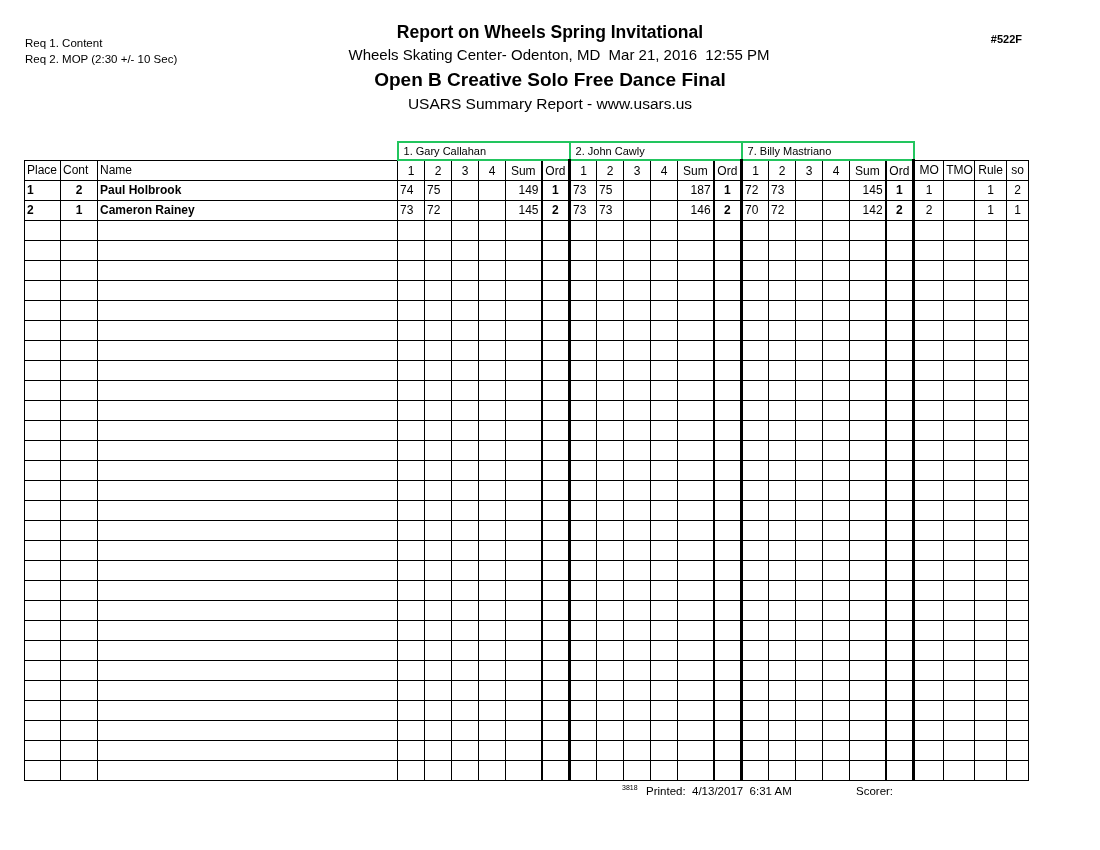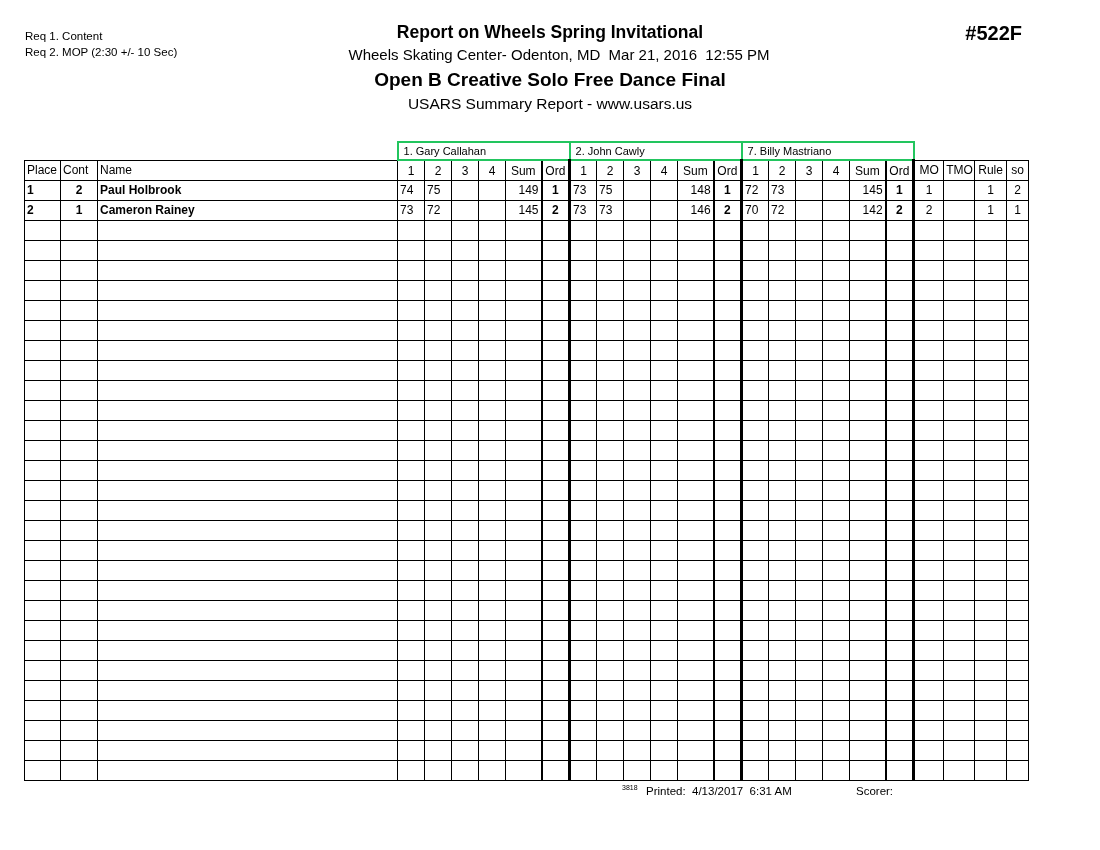--- a/index.html
+++ b/index.html
@@ -1,21 +1,21 @@
 <!DOCTYPE html>
 <html><head>
 <meta charset="utf-8">
 <style>
   * { box-sizing: border-box; }
   html, body { margin: 0; padding: 0; background: #ffffff; }
   body { font-family: "Liberation Sans", sans-serif; color: #000; }
   .page { position: relative; width: 1100px; height: 850px; background: #fff; overflow: hidden; }
 
-  .req-block { position: absolute; left: 25px; top: 29px; font-size: 11.5px; line-height: 1.35; }
-  .code { position: absolute; right: 78px; top: 22px; font-size: 20px; font-weight: bold; }
+  .req-block { position: absolute; left: 25px; top: 36px; font-size: 11.5px; line-height: 1.35; }
+  .code { position: absolute; right: 78px; top: 33px; font-size: 11px; font-weight: bold; }
 
   .title-block { text-align: center; padding-top: 21px; line-height: 1.35; }
   .title { font-size: 17.5px; font-weight: bold; }
   .subtitle { font-size: 15px; white-space: pre; padding-left: 18px; }
   .event-title { font-size: 19px; font-weight: bold; margin-top: 2px; }
   .report-title { font-size: 15.5px; margin-top: 1px; }
 
   table { border-collapse: collapse; table-layout: fixed; width: 1004px; margin: 27px 0 0 24px; }
   td, th { border: 1px solid #000; height: 20px; padding: 0 2px; font-size: 12px;
            font-weight: normal; text-align: center; white-space: nowrap; overflow: hidden; }
@@ -131,21 +131,21 @@
         <td class="al">75</td>
         <td class="al"></td>
         <td class="al"></td>
         <td class="ar">149</td>
         <td class="ord-col bold">1</td>
 
         <td class="al">73</td>
         <td class="al">75</td>
         <td class="al"></td>
         <td class="al"></td>
-        <td class="ar">148</td>
+        <td class="ar">187</td>
         <td class="ord-col bold">1</td>
 
         <td class="al">72</td>
         <td class="al">73</td>
         <td class="al"></td>
         <td class="al"></td>
         <td class="ar">145</td>
         <td class="ord-col bold">1</td>
 
         <td>1</td>

